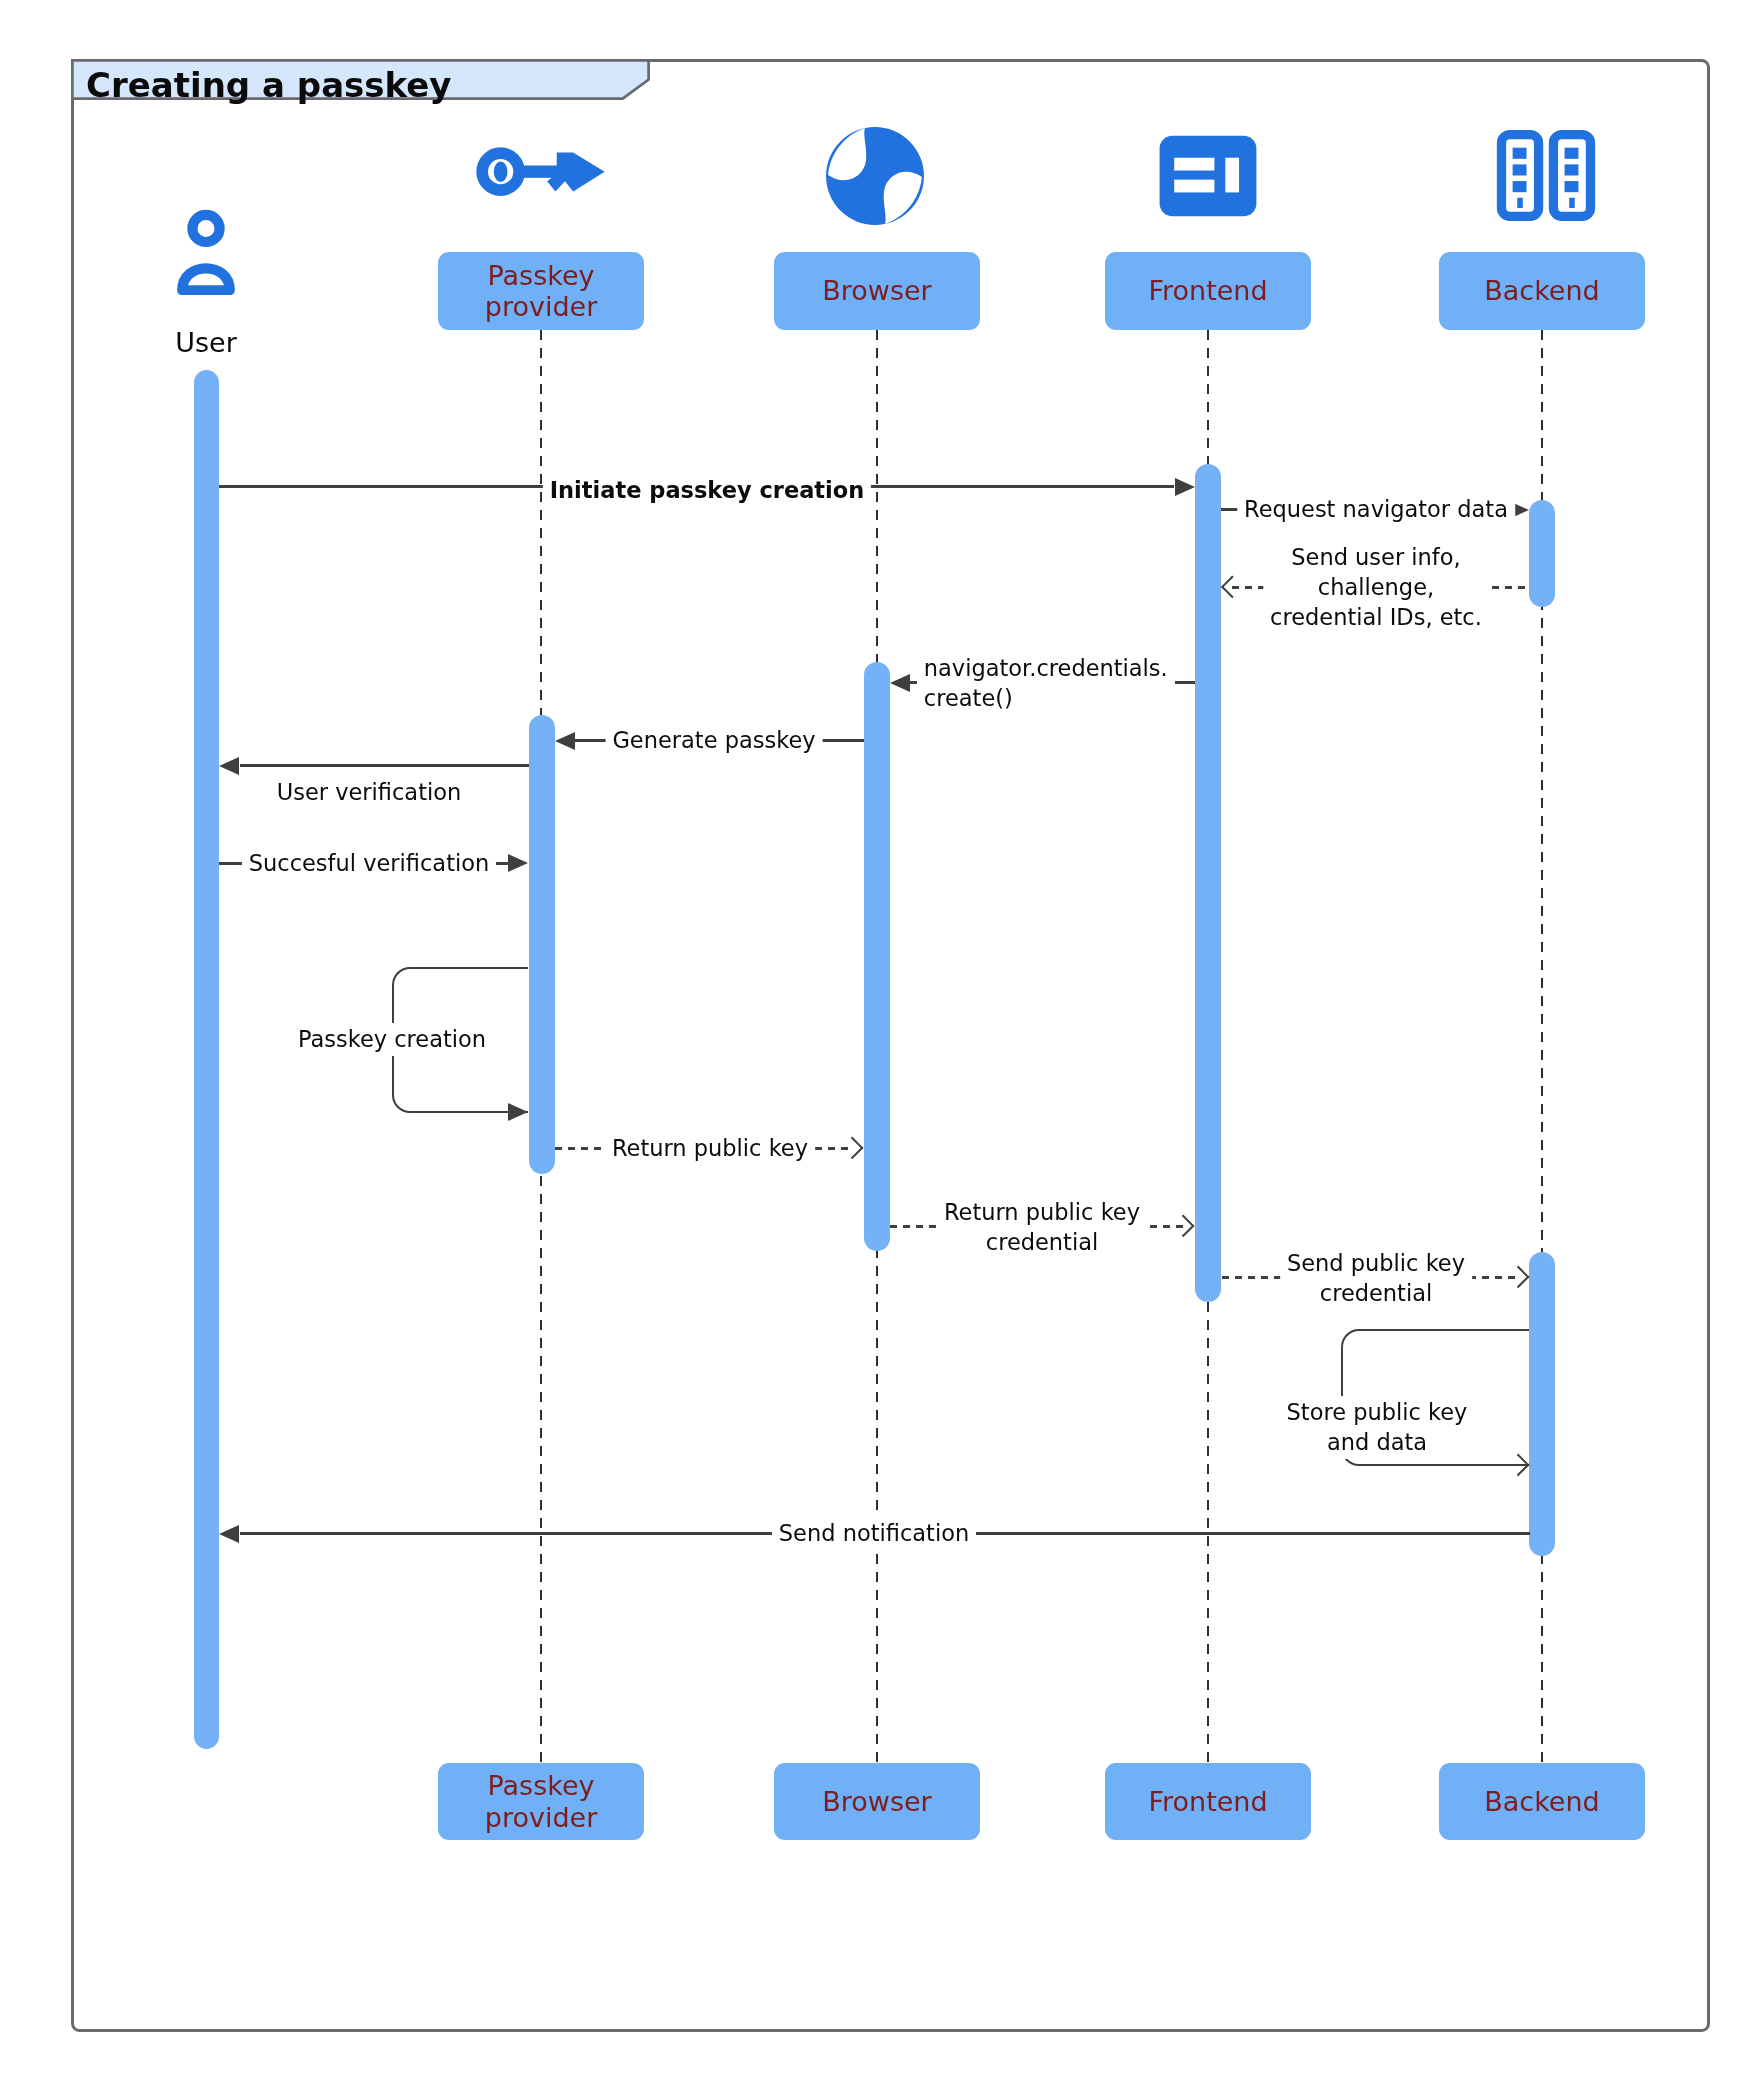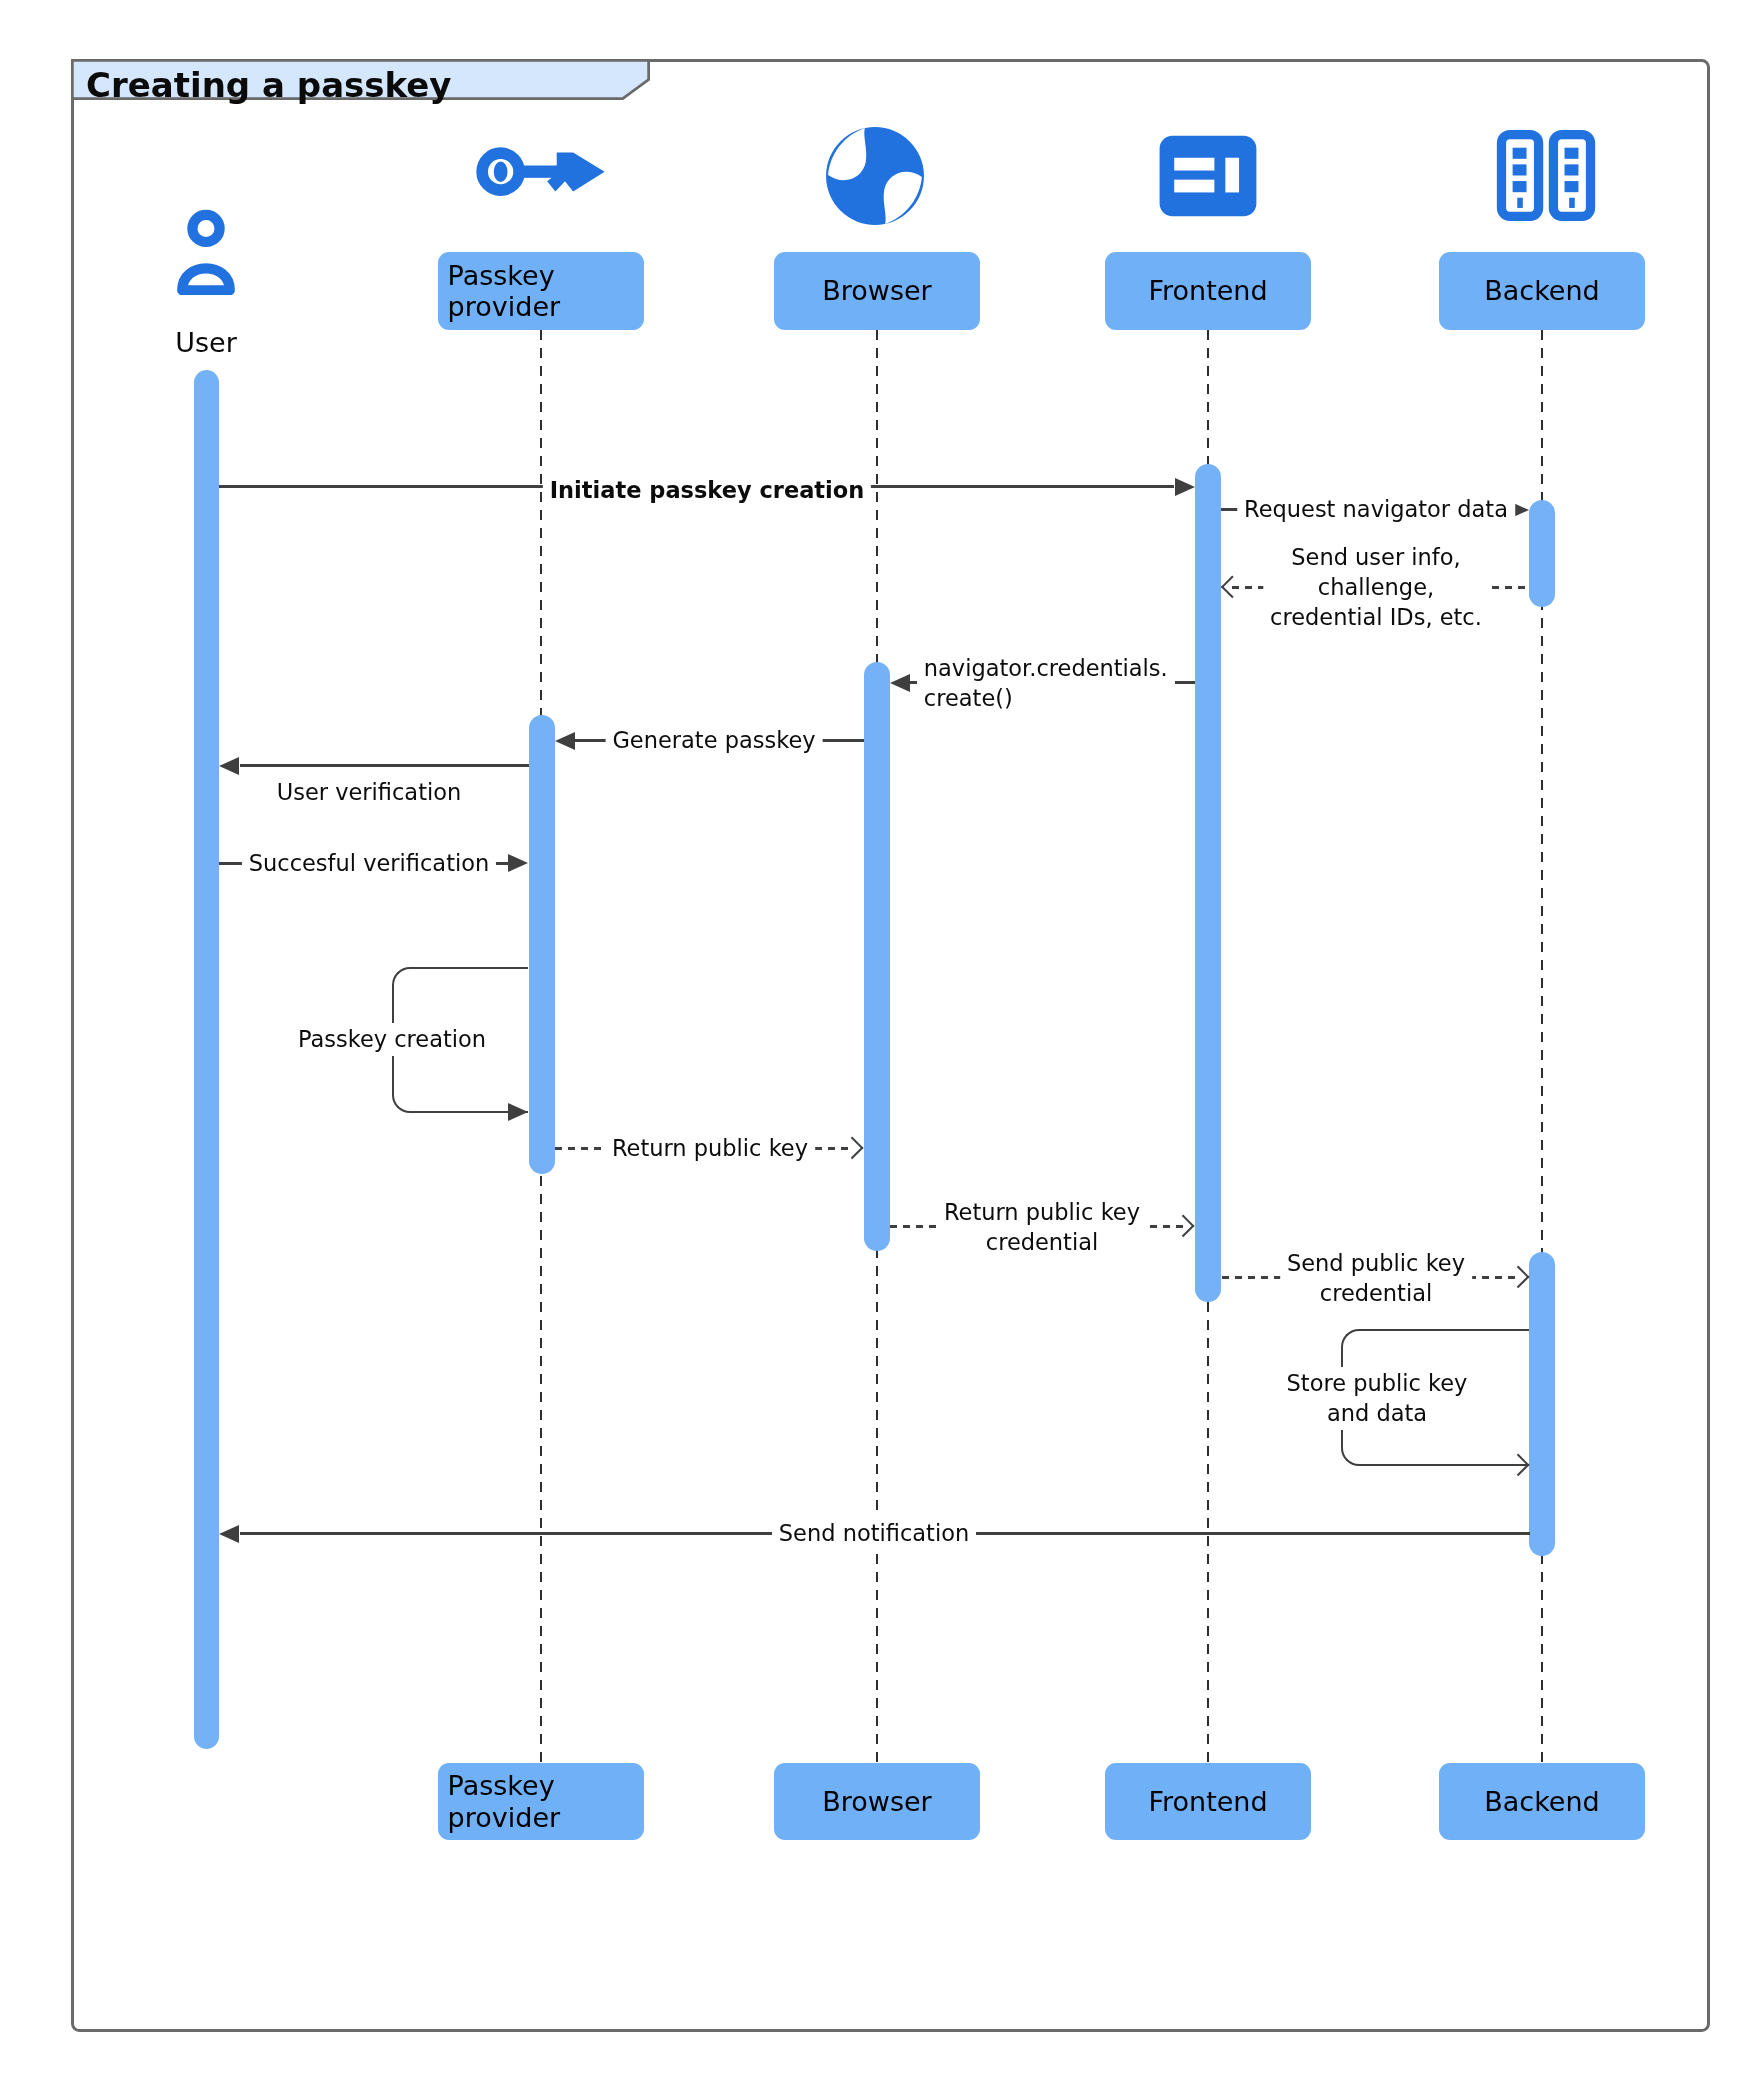--- a/index.html
+++ b/index.html
@@ -10,21 +10,21 @@
 
   .frame { border:3.4px solid #6a6a6a; border-radius:8.2px; background:#ffffff; }
 
   .title-text { font-size:34px; font-weight:bold; color:#0b0b0b; }
 
   .lifeline { width:2px; background:repeating-linear-gradient(to bottom,#2e2e2e 0 9.6px, transparent 9.6px 18px); }
 
   .bar { background:#74b1f6; border-radius:13px; }
 
   .actor-box { background:#70b0f6; border-radius:11px; display:flex; align-items:center; justify-content:center;
-               font-size:27px; line-height:1.15; color:#000000; padding:4.1px 9.6px; }
+               text-align:center; font-size:27px; line-height:1.15; color:#7f1d1d; padding:4.1px 9.6px; }
 
   .user-label { font-size:27px; color:#0a0a0a; text-align:center; }
 
   .sline { height:3.4px; background:#3f3f3f; }
   .dline { height:2.7px; background:repeating-linear-gradient(to right,#3f3f3f 0 6.8px, transparent 6.8px 13px); }
 
   .headR { width:0; height:0; border-top:9px solid transparent; border-bottom:9px solid transparent; border-left:20.5px solid #3f3f3f; }
   .headL { width:0; height:0; border-top:9px solid transparent; border-bottom:9px solid transparent; border-right:20.5px solid #3f3f3f; }
   .chevR { width:16.4px; height:16.4px; border-top:2.7px solid #3f3f3f; border-right:2.7px solid #3f3f3f; transform:rotate(45deg); }
   .chevL { width:16.4px; height:16.4px; border-bottom:2.7px solid #3f3f3f; border-left:2.7px solid #3f3f3f; transform:rotate(45deg); }
@@ -148,21 +148,21 @@
   <div class="abs msg-label center" style="left:1042px; top:1196px;">Return public key
 credential</div>
 
   <div class="abs dline" style="left:1222px; top:1276px; width:298px;"></div>
   <div class="abs chevR" style="left:1510px; top:1269px;"></div>
   <div class="abs msg-label center" style="left:1376px; top:1247px;">Send public key
 credential</div>
 
   <div class="abs loop" style="left:1341px; top:1329px; width:188px; height:137px;"></div>
   <div class="abs chevR" style="left:1510px; top:1457px;"></div>
-  <div class="abs msg-label center" style="left:1377px; top:1367px;text-align:center;">Store public key
+  <div class="abs msg-label center" style="left:1377px; top:1396px;text-align:center;">Store public key
 and data</div>
 
   <div class="abs sline" style="left:240px; top:1532px; width:1290px;"></div>
   <div class="abs headL" style="left:219px; top:1525px;"></div>
   <div class="abs msg-label center" style="left:874px; top:1517px;">Send notification</div>
 
   <div class="abs actor-box" style="left:438px; top:1763px; width:206px; height:77px;">Passkey provider</div>
   <div class="abs actor-box" style="left:774px; top:1763px; width:206px; height:77px;">Browser</div>
   <div class="abs actor-box" style="left:1105px; top:1763px; width:206px; height:77px;">Frontend</div>
   <div class="abs actor-box" style="left:1439px; top:1763px; width:206px; height:77px;">Backend</div>

